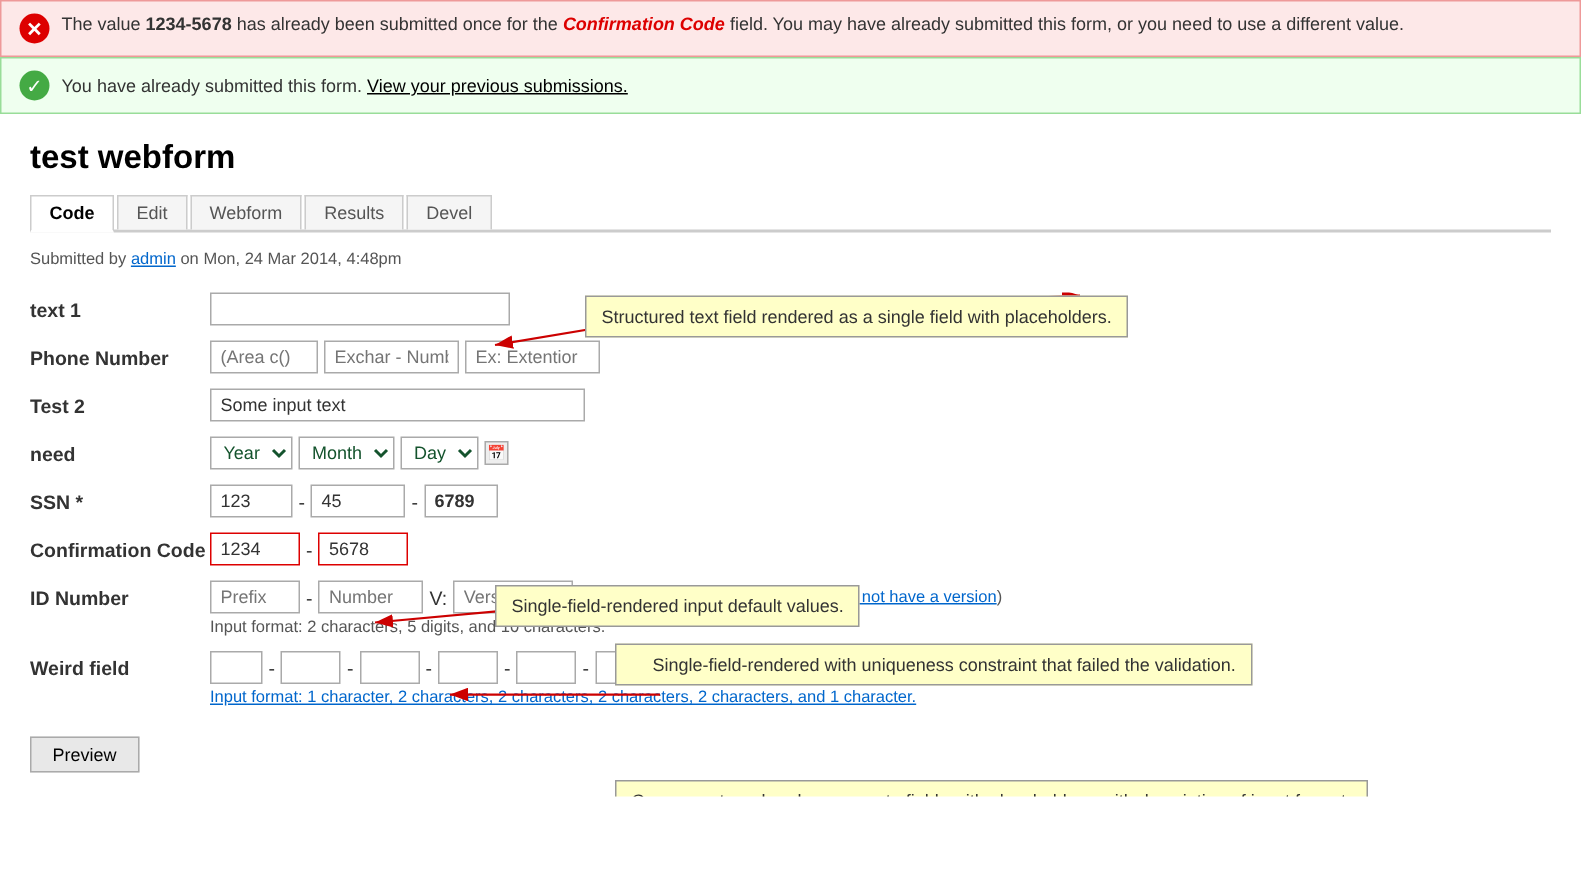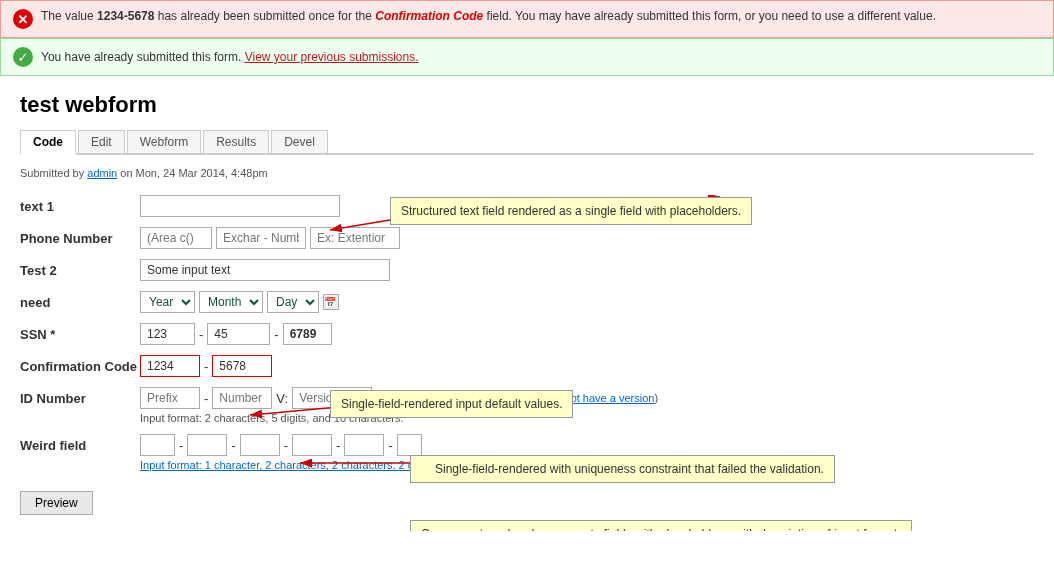--- a/index.html
+++ b/index.html
@@ -30,21 +30,21 @@
       gap: 8px;
       font-size: 12px;
       color: #333;
     }
     .success-banner .icon-circle-green {
       width: 20px; height: 20px; border-radius: 50%;
       background: #4a4; color: #fff;
       display: flex; align-items: center; justify-content: center;
       font-size: 13px; flex-shrink: 0;
     }
-    .success-banner a { color: #b91c1c; }
+    .success-banner a { color: #000000; }
 
     .page-content { padding: 16px 20px; }
     h1 { font-size: 22px; font-weight: bold; margin-bottom: 12px; color: #000; }
 
     .tabs { display: flex; gap: 0; border-bottom: 2px solid #ccc; margin-bottom: 12px; }
     .tab {
       padding: 4px 12px; border: 1px solid #ccc; border-bottom: none;
       background: #f5f5f5; cursor: pointer; font-size: 12px; color: #555;
       margin-right: 2px;
     }
@@ -242,21 +242,21 @@
         </div>
       </div>
     </div>
 
     <div class="form-row">
       <div class="label-col">ID Number</div>
       <div class="input-col">
         <div class="id-group">
           <input type="text" style="width: 60px;" placeholder="Prefix">
           <span> - </span>
-          <input type="text" style="width: 60px;" placeholder="Number">
+          <input type="text" style="width: 70px;" placeholder="Number">
           <span> V: </span>
           <input type="text" style="width: 80px;" placeholder="Version">
           <span class="id-note">(leave empty if your ID number <a href="#">does not have a version</a>)</span>
         </div>
         <div class="input-format">Input format: 2 characters, 5 digits, and 10 characters.</div>
       </div>
     </div>
 
     <div class="form-row">
       <div class="label-col">Weird field</div>
@@ -287,21 +287,21 @@
     <div style="position:absolute; top:0; left:0; width:100%; height:100%; pointer-events:none;">
 
       <div class="tooltip-box" style="top: 2px; left: 370px;">
         <span>Structured text field rendered as a single field with placeholders.</span>
       </div>
 
       <div class="tooltip-box" style="top: 195px; left: 310px;">
         <span>Single-field-rendered input default values.</span>
       </div>
 
-      <div class="tooltip-box" style="top: 260px; left: 390px; padding-left: 24px;">
+      <div class="tooltip-box" style="top: 234px; left: 390px; padding-left: 24px;">
         <span>Single-field-rendered with uniqueness constraint that failed the validation.</span>
       </div>
 
       <div class="tooltip-box" style="top: 325px; left: 390px;">
         <span>Component rendered as separate fields with placeholders, with description of input format.</span>
       </div>
 
       <svg style="position:absolute; top:0; left:0; width:100%; height:600px; pointer-events:none;" xmlns="http://www.w3.org/2000/svg">
         <defs>
           <marker id="arrowhead" markerWidth="8" markerHeight="6" refX="8" refY="3" orient="auto">

